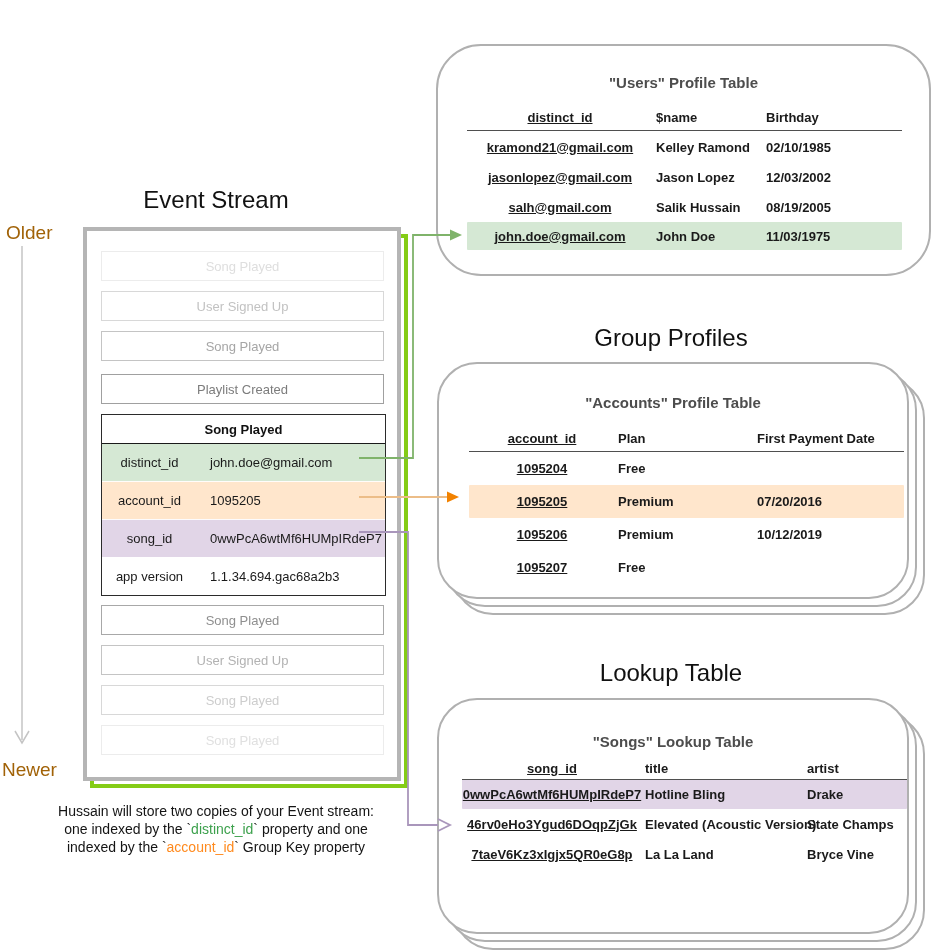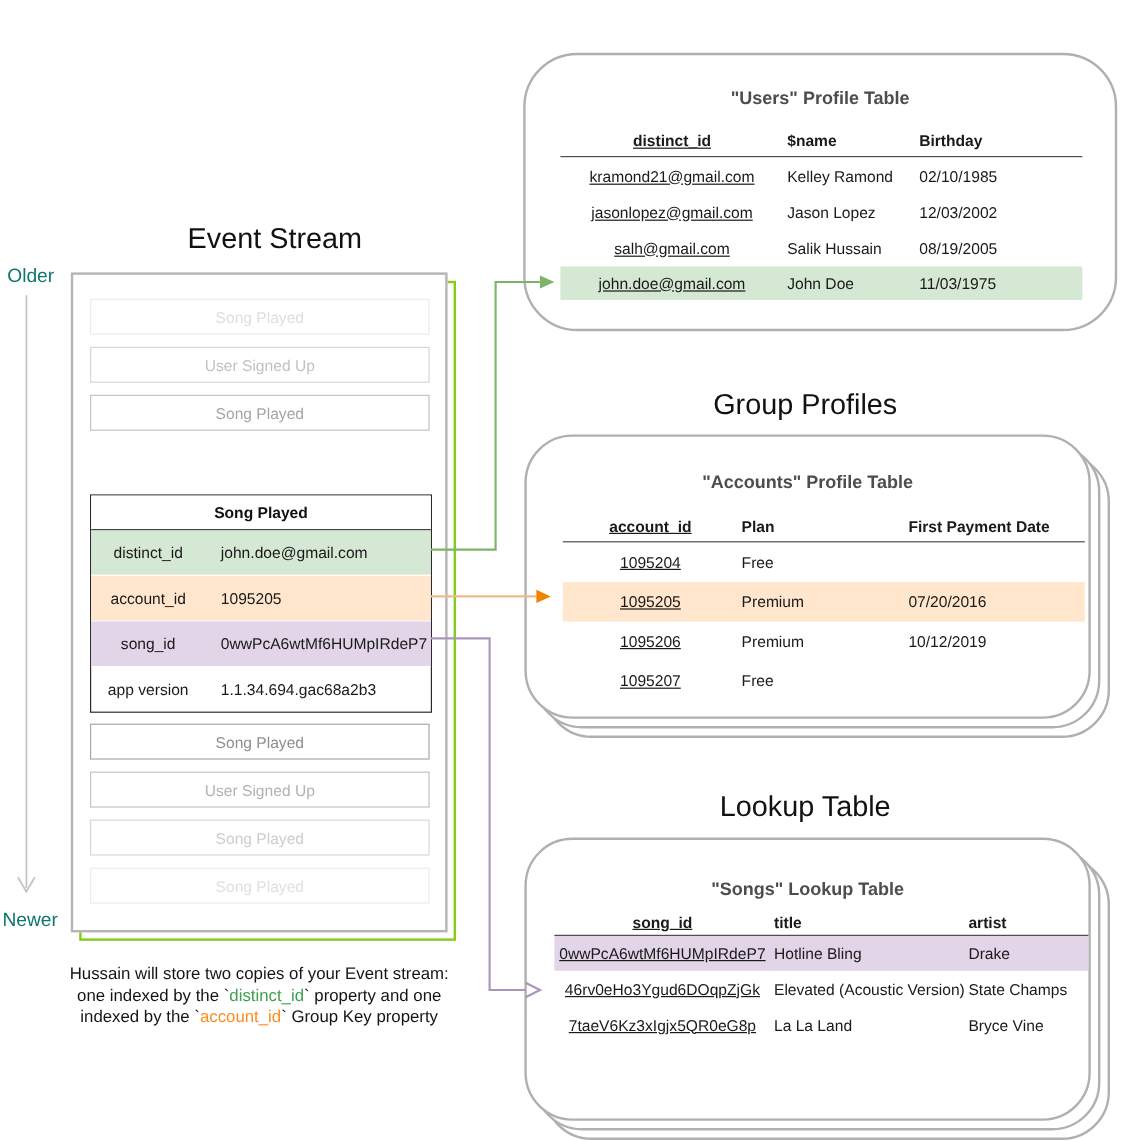--- a/index.html
+++ b/index.html
@@ -6,24 +6,24 @@
   .canvas {
     position:relative; width:941px; height:951px; background:#fff;
     font-family:"Liberation Sans", sans-serif; color:#1a1a1a; overflow:hidden;
   }
   .heading {
     position:absolute; text-align:center; font-size:24px; color:#111;
     white-space:nowrap;
   }
   
   .es-stack, .es-main {
-    position:absolute; background:#fff; border:2px solid #84cc16;
+    position:absolute; background:#fff; border:4px solid #84cc16;margin-left:24px;
   }
   .es-main { border-color:#b5b5b5; }
-  .axis-label { position:absolute; font-size:16px; color:#0f766e; }
+  .axis-label { position:absolute; font-size:19px; color:#a16207; }
   .event {
     position:absolute; left:14px; width:281px; height:28px;
     border:1px solid #ccc; display:flex; align-items:center; justify-content:center;
     font-size:13px; background:#fff; white-space:nowrap;
   }
   .fade1 { border-color:#ececec; color:#dedede; }
   .fade2 { border-color:#d8d8d8; color:#c2c2c2; }
   .fade3 { border-color:#c4c4c4; color:#a6a6a6; }
   .fade4 { border-color:#a0a0a0; color:#7c7c7c; }
   .fade5 { border-color:#a8a8a8; color:#8f8f8f; }
@@ -52,49 +52,50 @@
   }
   
   .panel, .pstack {
     position:absolute; background:#fff; border:2px solid #b0b0b0;
   }
   .panel-title {
     position:absolute; left:0; width:100%; text-align:center;
     font-size:15px; font-weight:bold; color:#4d4d4d; white-space:nowrap;
   }
   .tbl { position:absolute; }
-  .trow { display:grid; align-items:center; font-size:13px; white-space:nowrap; }
+  .trow { display:grid; align-items:center; font-size:13px; white-space:nowrap;font-weight:bold; }
   .users-cols    { grid-template-columns:186px 110px 139px; }
   .accounts-cols { grid-template-columns:146px 139px 150px; }
   .songs-cols    { grid-template-columns:180px 162px 103px; }
   .thead { font-weight:bold; }
   .c-id { text-align:center; text-decoration:underline; }
   .c-left { text-align:left; padding-left:3px; }
   .rule { position:absolute; height:0; border-top:1.5px solid #4f4f4f; }
   .hl { border-radius:1px; }
   svg.overlay { position:absolute; left:0; top:0; z-index:6; pointer-events:none; }
 </style>
 </head>
 <body>
 
 <div class="canvas">
 
-  <div class="heading" style="left:72px; top:186px; width:314px;text-align:center;">Event Stream</div>
+  <div class="heading" style="left:59px; top:186px; width:314px;text-align:center;">Event Stream</div>
   <div class="heading" style="left:437px; top:324px; width:468px;">Group Profiles</div>
   <div class="heading" style="left:437px; top:659px; width:468px;">Lookup Table</div>
 
   <div class="axis-label" style="left:6px; top:222px;">Older</div>
   <div class="axis-label" style="left:2px; top:759px;">Newer</div>
 
   <div class="es-stack" style="left:66px; top:234px; width:310px; height:546px;"></div>
   <div class="es-main" style="left:59px; top:227px; width:310px; height:546px;">
 
     <div class="event fade1" style="top:20px;">Song Played</div>
     <div class="event fade2" style="top:60px;">User Signed Up</div>
     <div class="event fade3" style="top:100px;">Song Played</div>
+    <div class="event fade4" style="top:143px;">Playlist Created</div>
 
     <div class="exp-table">
       <div class="exp-header">Song Played</div>
       <div class="prop-row" style="background-color: rgb(213, 232, 212);">
         <span class="prop-key">distinct_id</span>
         <span class="prop-val">john.doe@gmail.com</span>
       </div>
       <div class="prop-row" style="background-color: rgb(255, 230, 204);">
         <span class="prop-key">account_id</span>
         <span class="prop-val">1095205</span>

